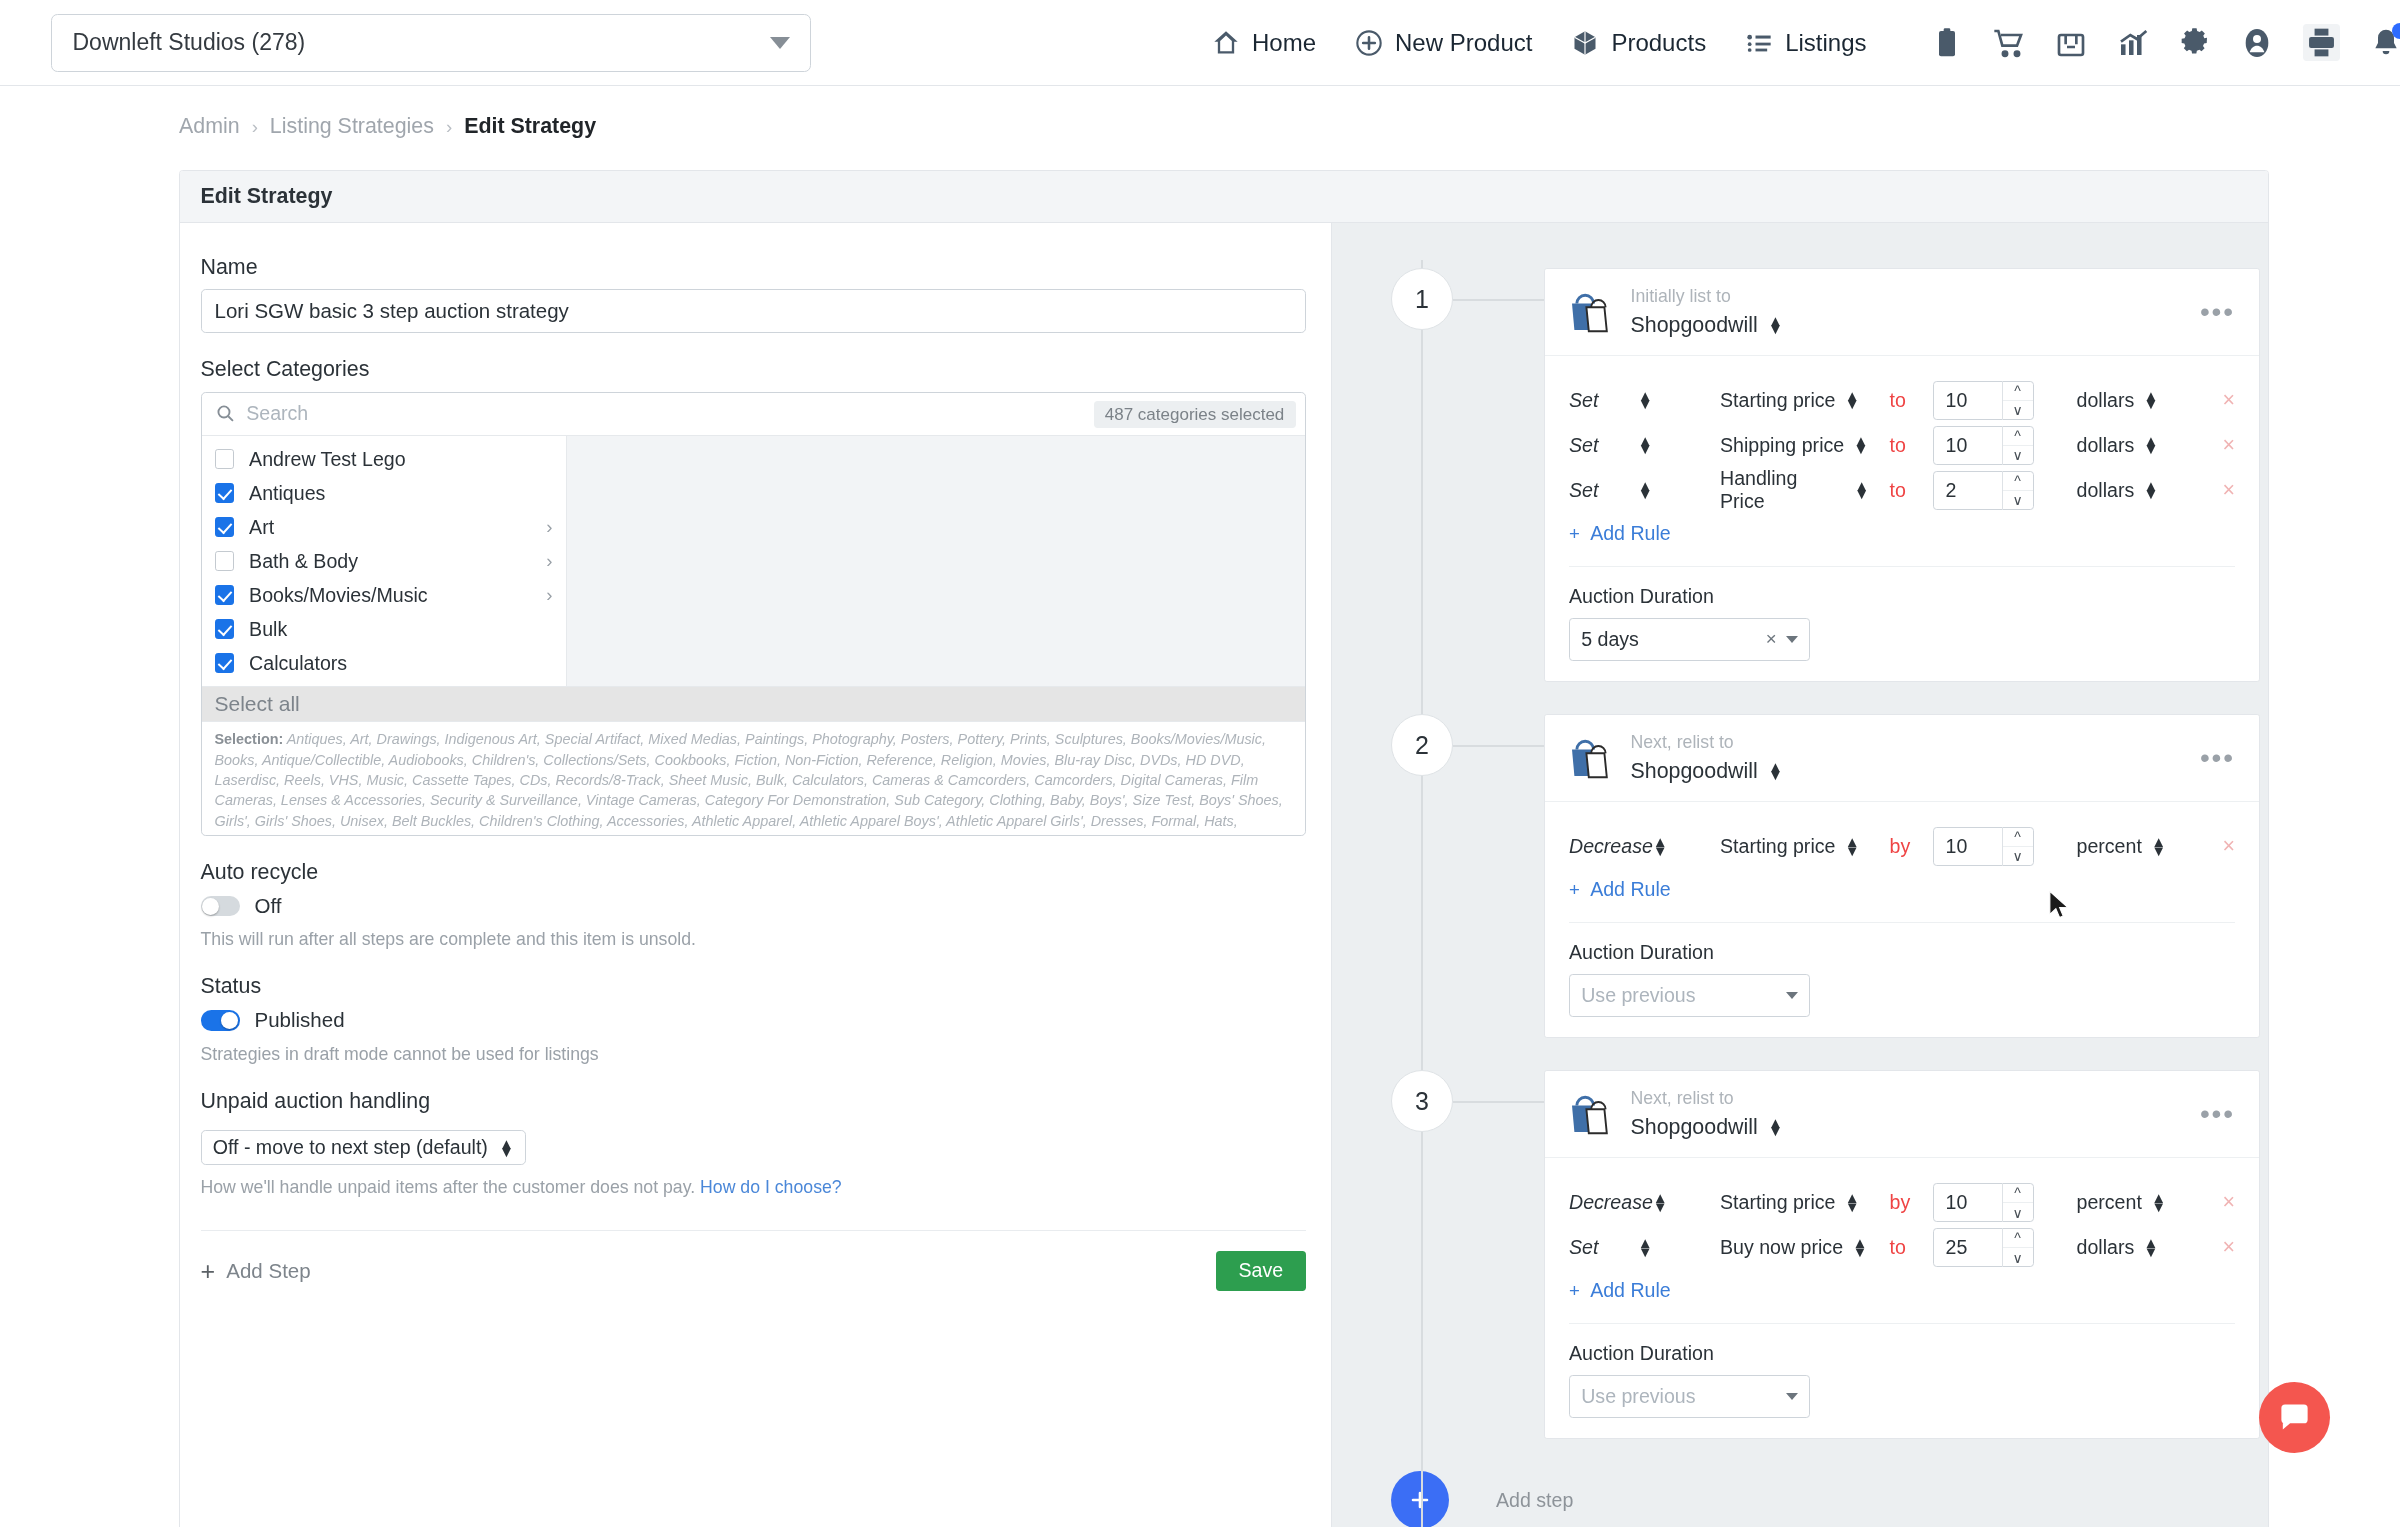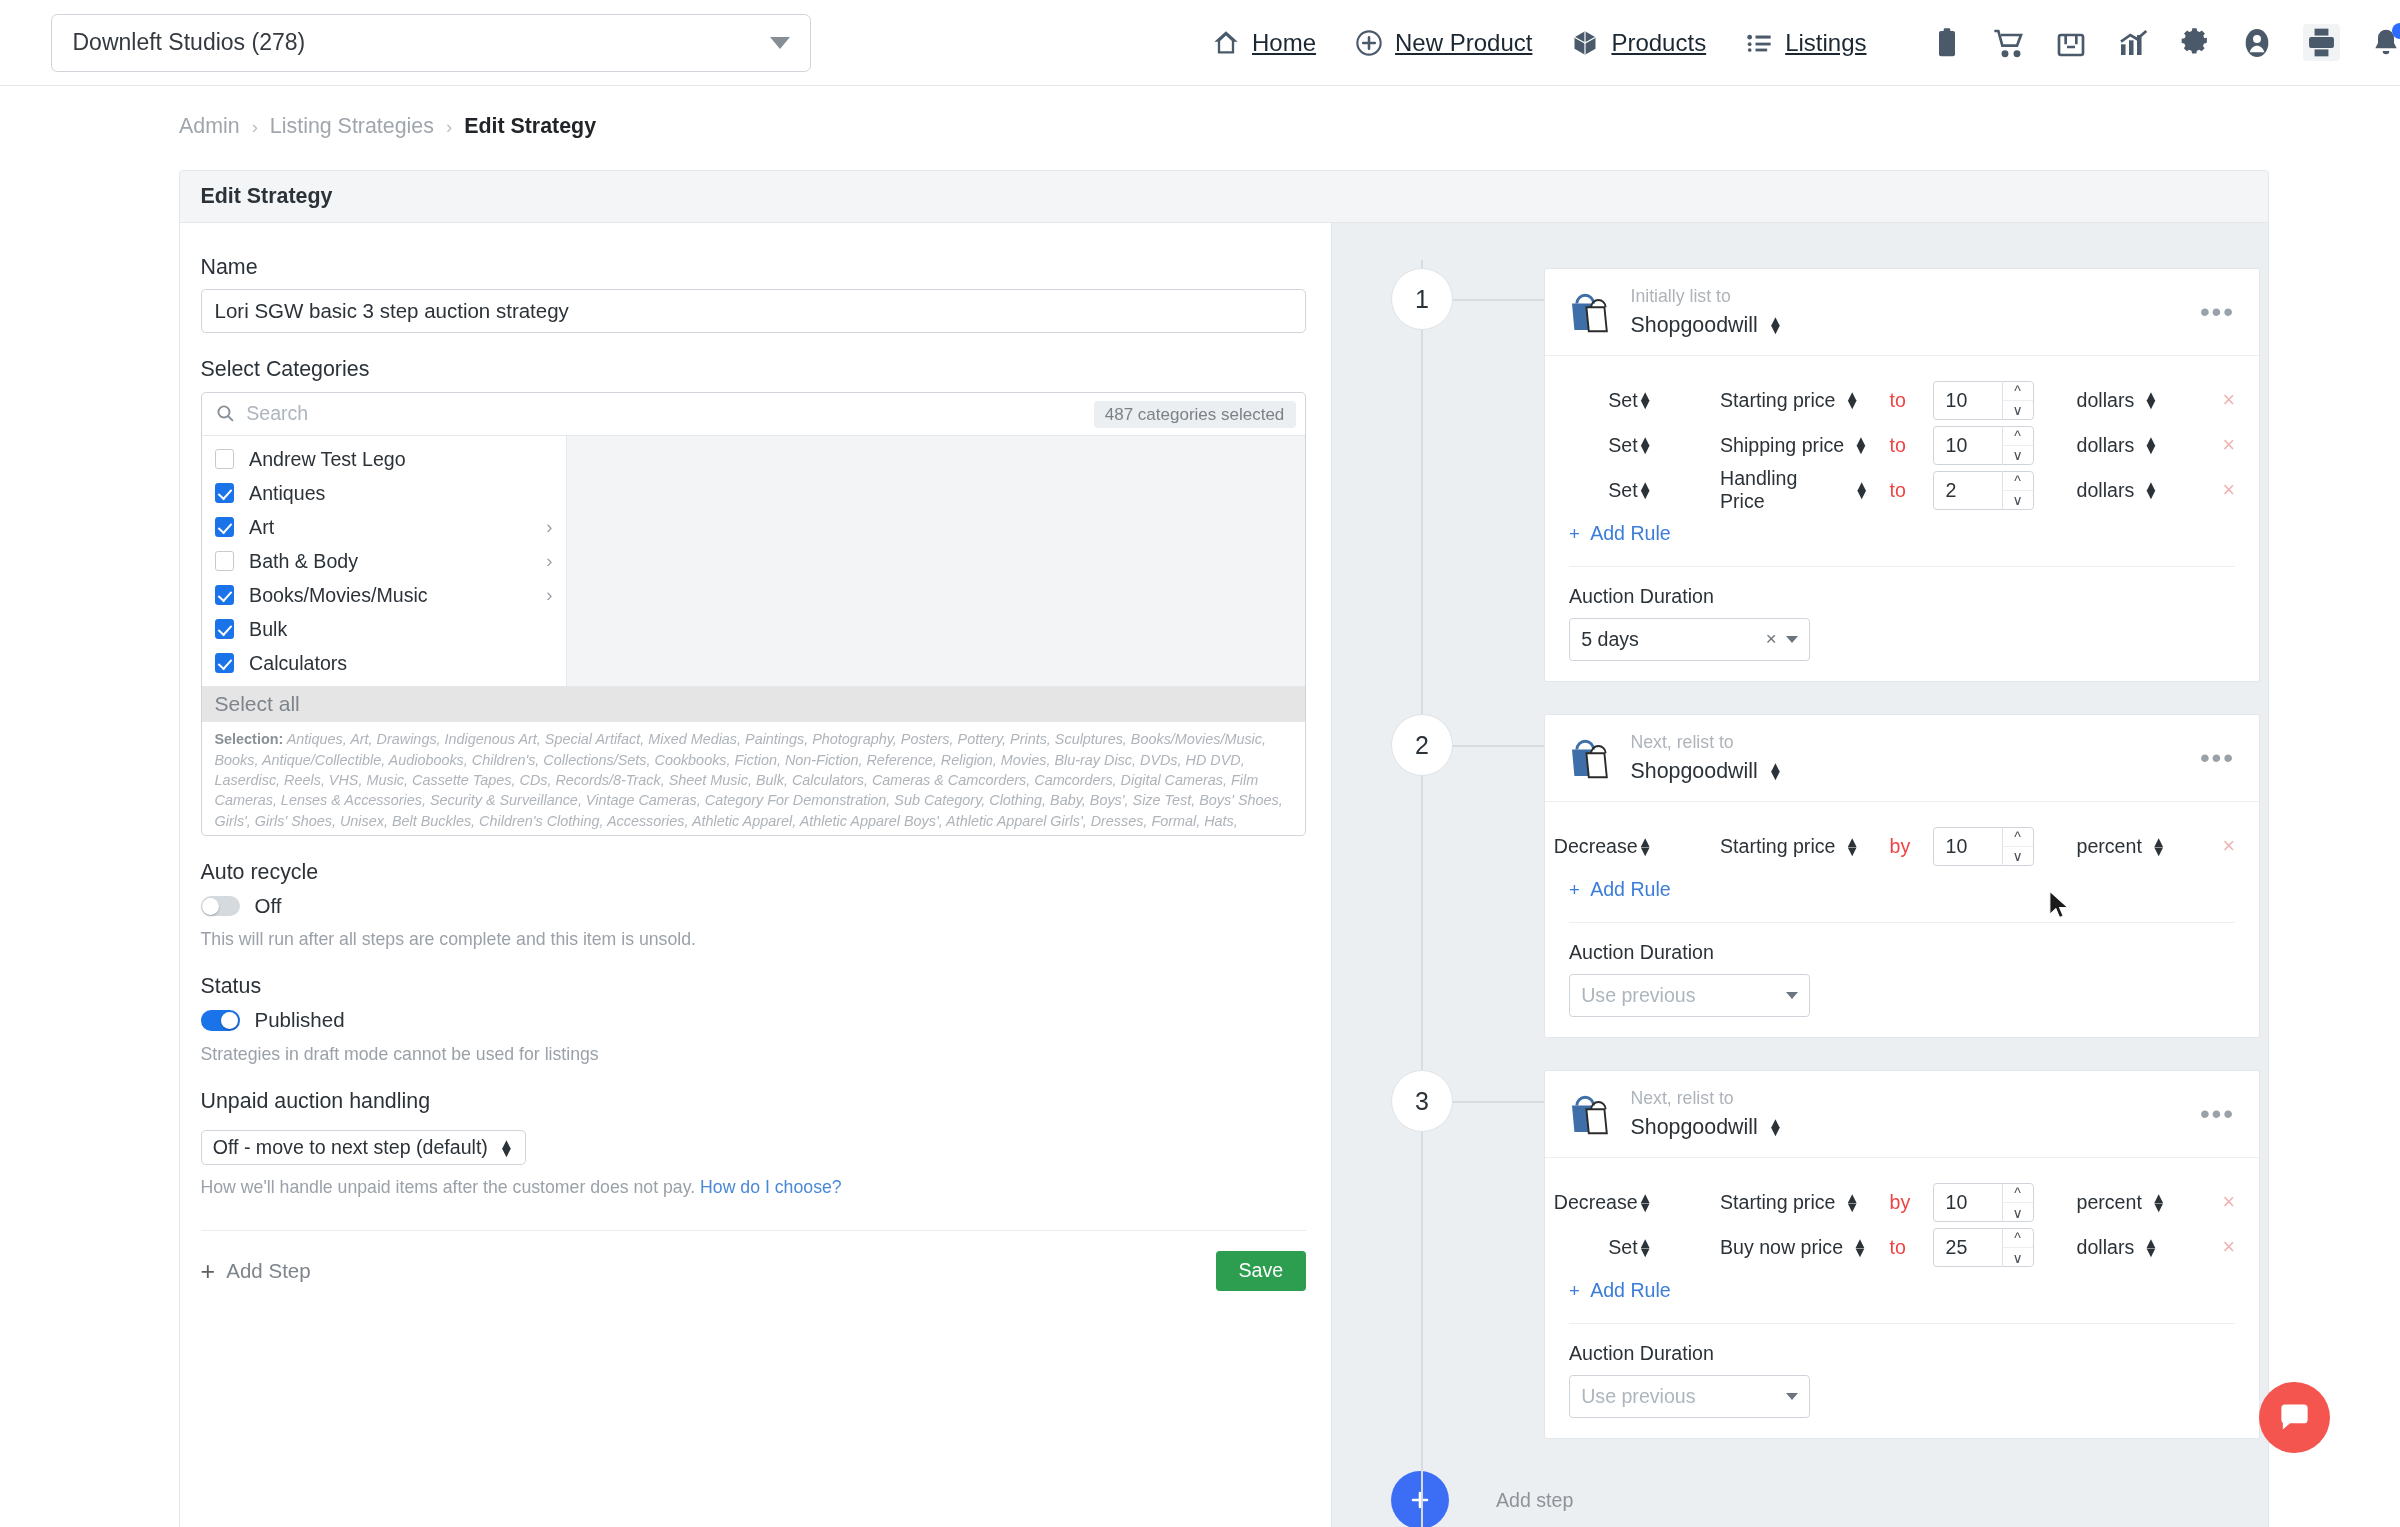--- a/index.html
+++ b/index.html
@@ -42,21 +42,20 @@
     border-left: 10.3px solid transparent;
     border-right: 10.3px solid transparent;
     border-top: 12px solid #868e96;
   }
 
   .nav { display: flex; align-items: center; margin-left: 401px; gap: 39px; }
   .nav-item {
     display: flex; align-items: center; gap: 12px;
     font-size: 24px; color: #1b2733;
     white-space: nowrap;
-    text-decoration: underline;
   }
   .nav-ico { width: 28px; height: 28px; display: block; }
 
   .divider-v {
     width: 0.9px; height: 45px; background: #dfe3e8; margin: 0 32px;
   }
   .icon-row { display: flex; align-items: center; gap: 30px; }
   .icon-btn { width: 32px; height: 32px; position: relative; display:block; }
   .icon-btn.hl { background: #f1f3f5; border-radius: 3.7px; padding: 1.9px; width: 37px; height: 37px;}
   .badge-dot {
@@ -269,21 +268,21 @@
     position: absolute; right: 24px; top: 50%; transform: translateY(-50%);
     font-size: 28px; color: #9aa1a8; letter-spacing: 1.9px; line-height: 0;
   }
   .step-body { padding: 22.4px 24px 20.5px 24px; }
   .step-desc { font-size: 19.6px; color: #8d9399; margin-bottom: 18.6px; }
 
   .rule-row {
     display: flex; align-items: center;
     height: 45px; font-size: 19.6px; color: #2b3238;
   }
-  .rr-op { width: 104px; display: flex; align-items: center; justify-content: flex-end; padding-right: 20.5px;}
+  .rr-op { width: 104px; display: flex; align-items: center; justify-content: space-between; padding-right: 20.5px; font-style: italic;}
   .rr-field { width: 149px; display: flex; align-items: center; gap: 9.3px; margin-left: 47px;}
   .rr-prep { width: 43px; margin-left: 20.5px; color: #ef4444; }
   .rr-num {
     width: 101px; height: 39px;
     border: 0.9px solid #ced4da; border-radius: 3.7px;
     display: flex; align-items: center;
     padding-left: 12px; font-size: 19.6px;
     background: #fff; position: relative;
   }
   .rr-num .steps {

